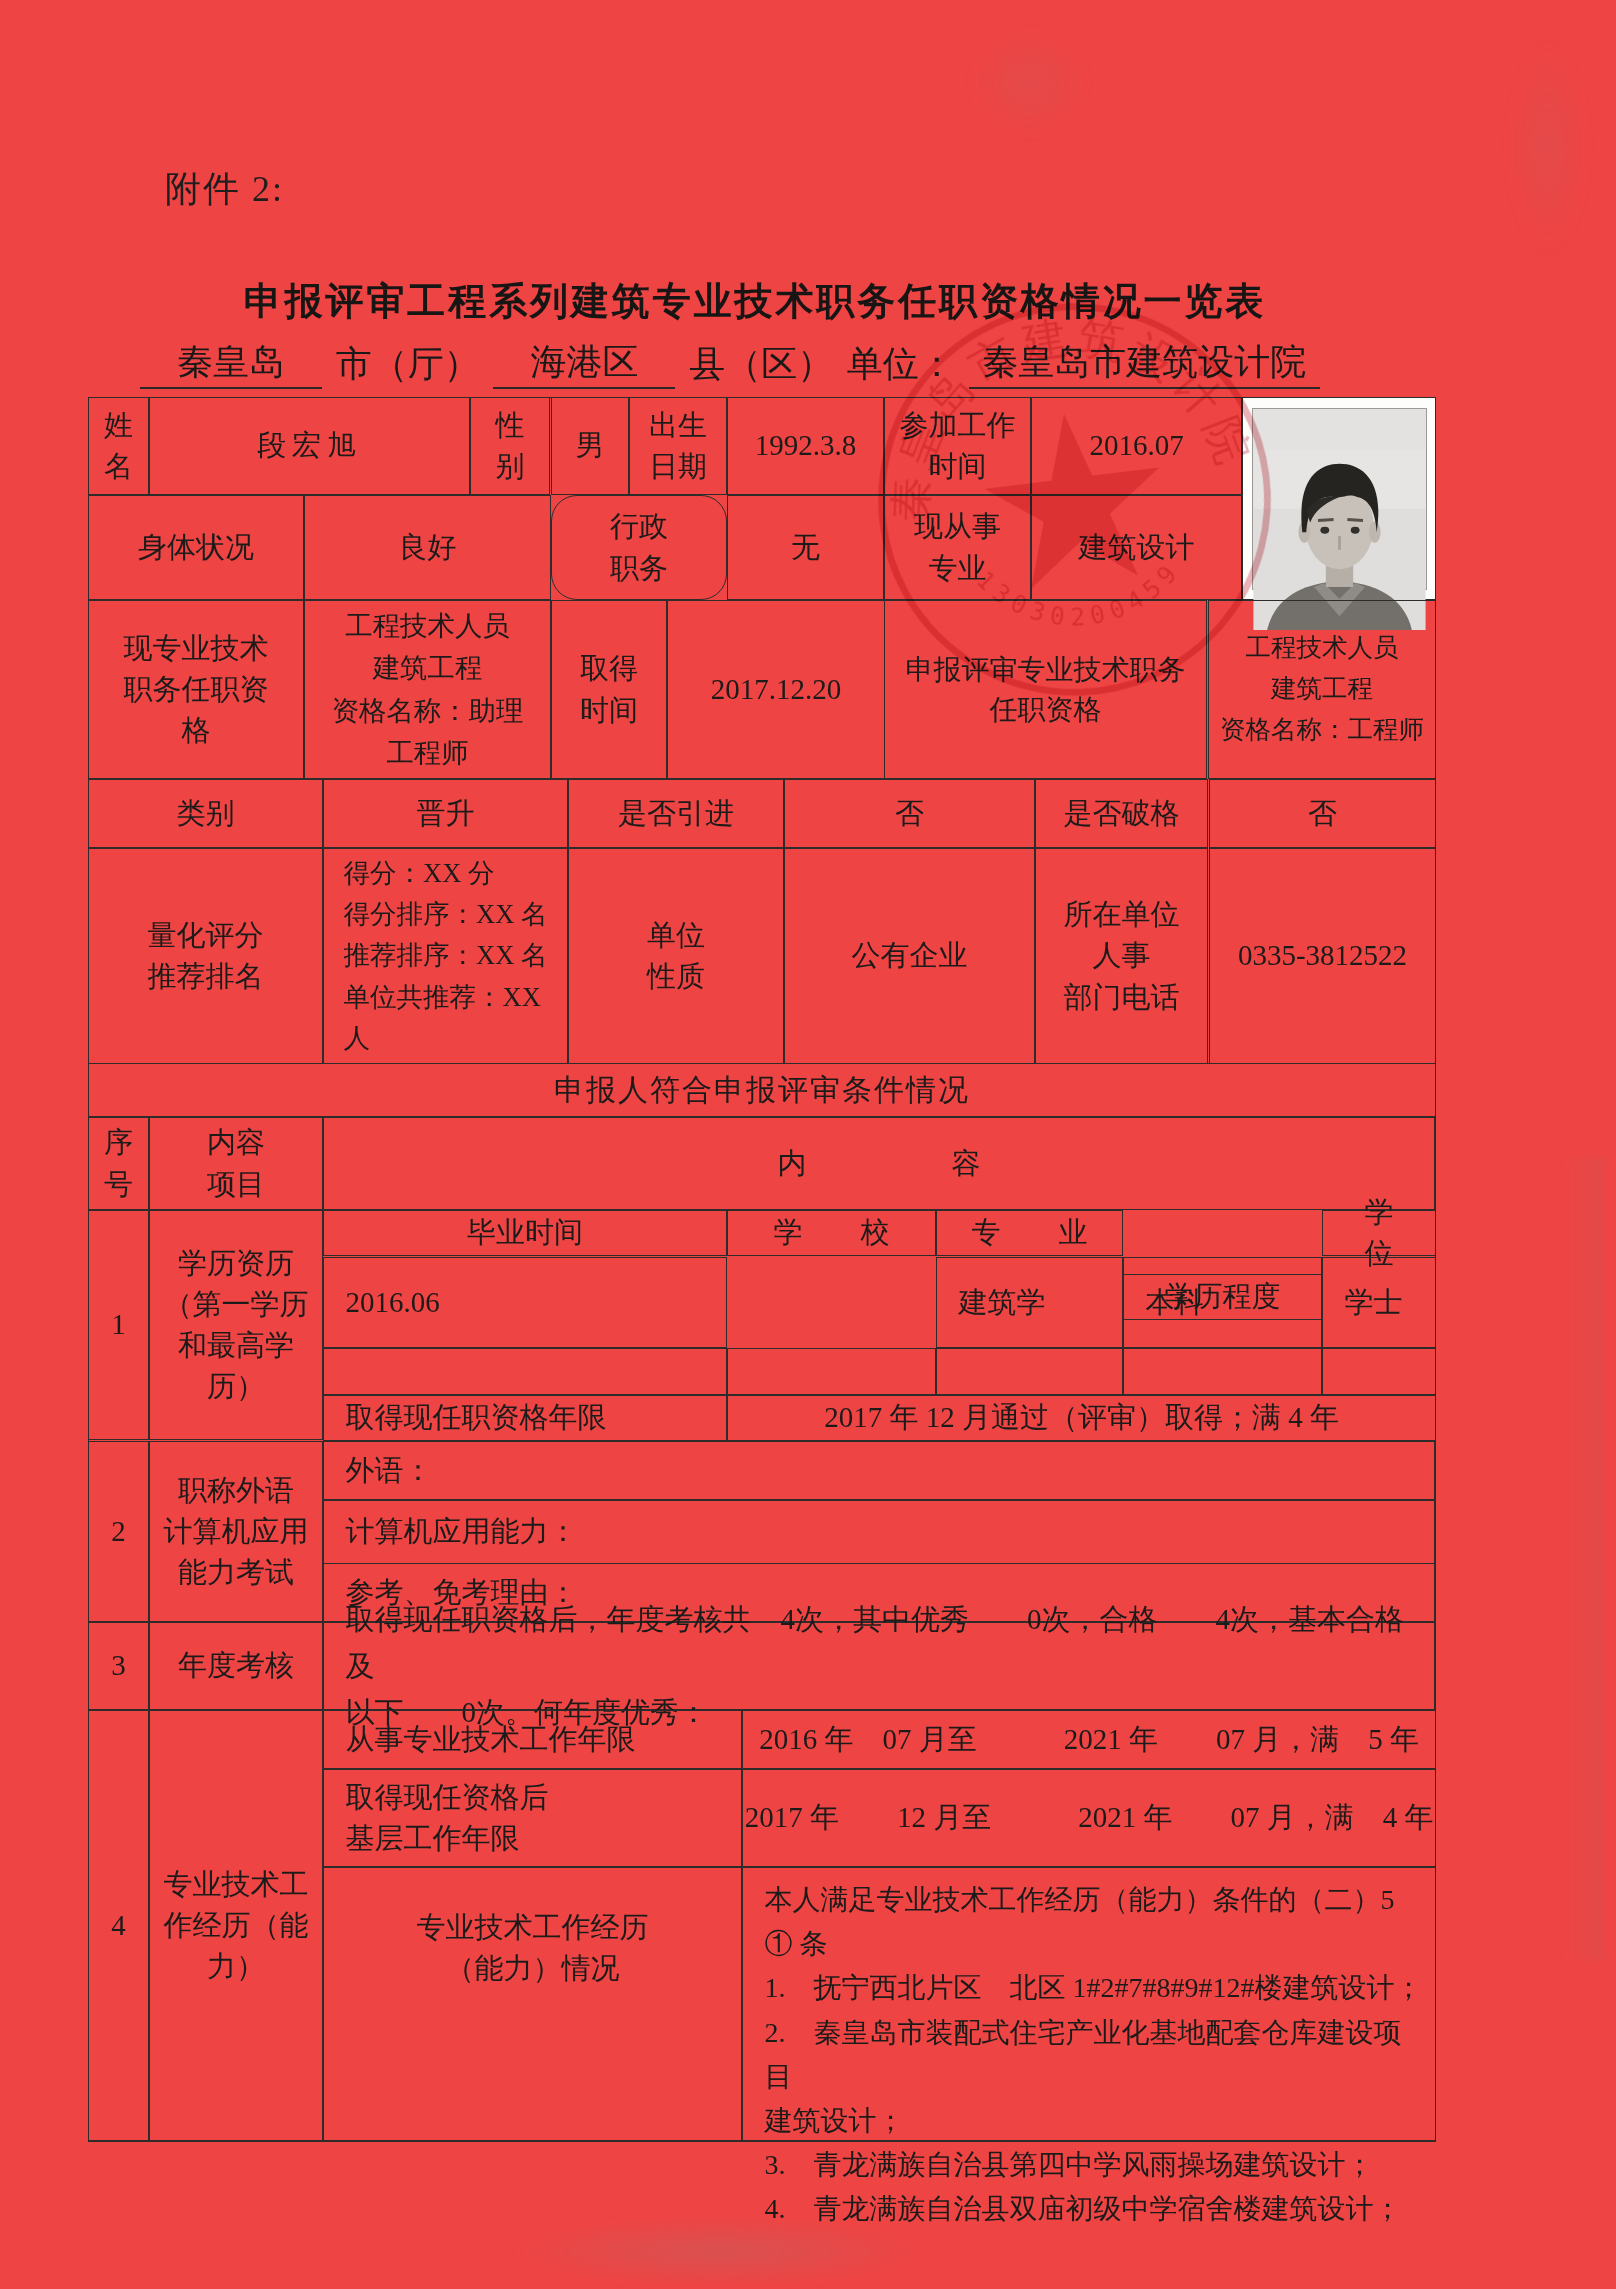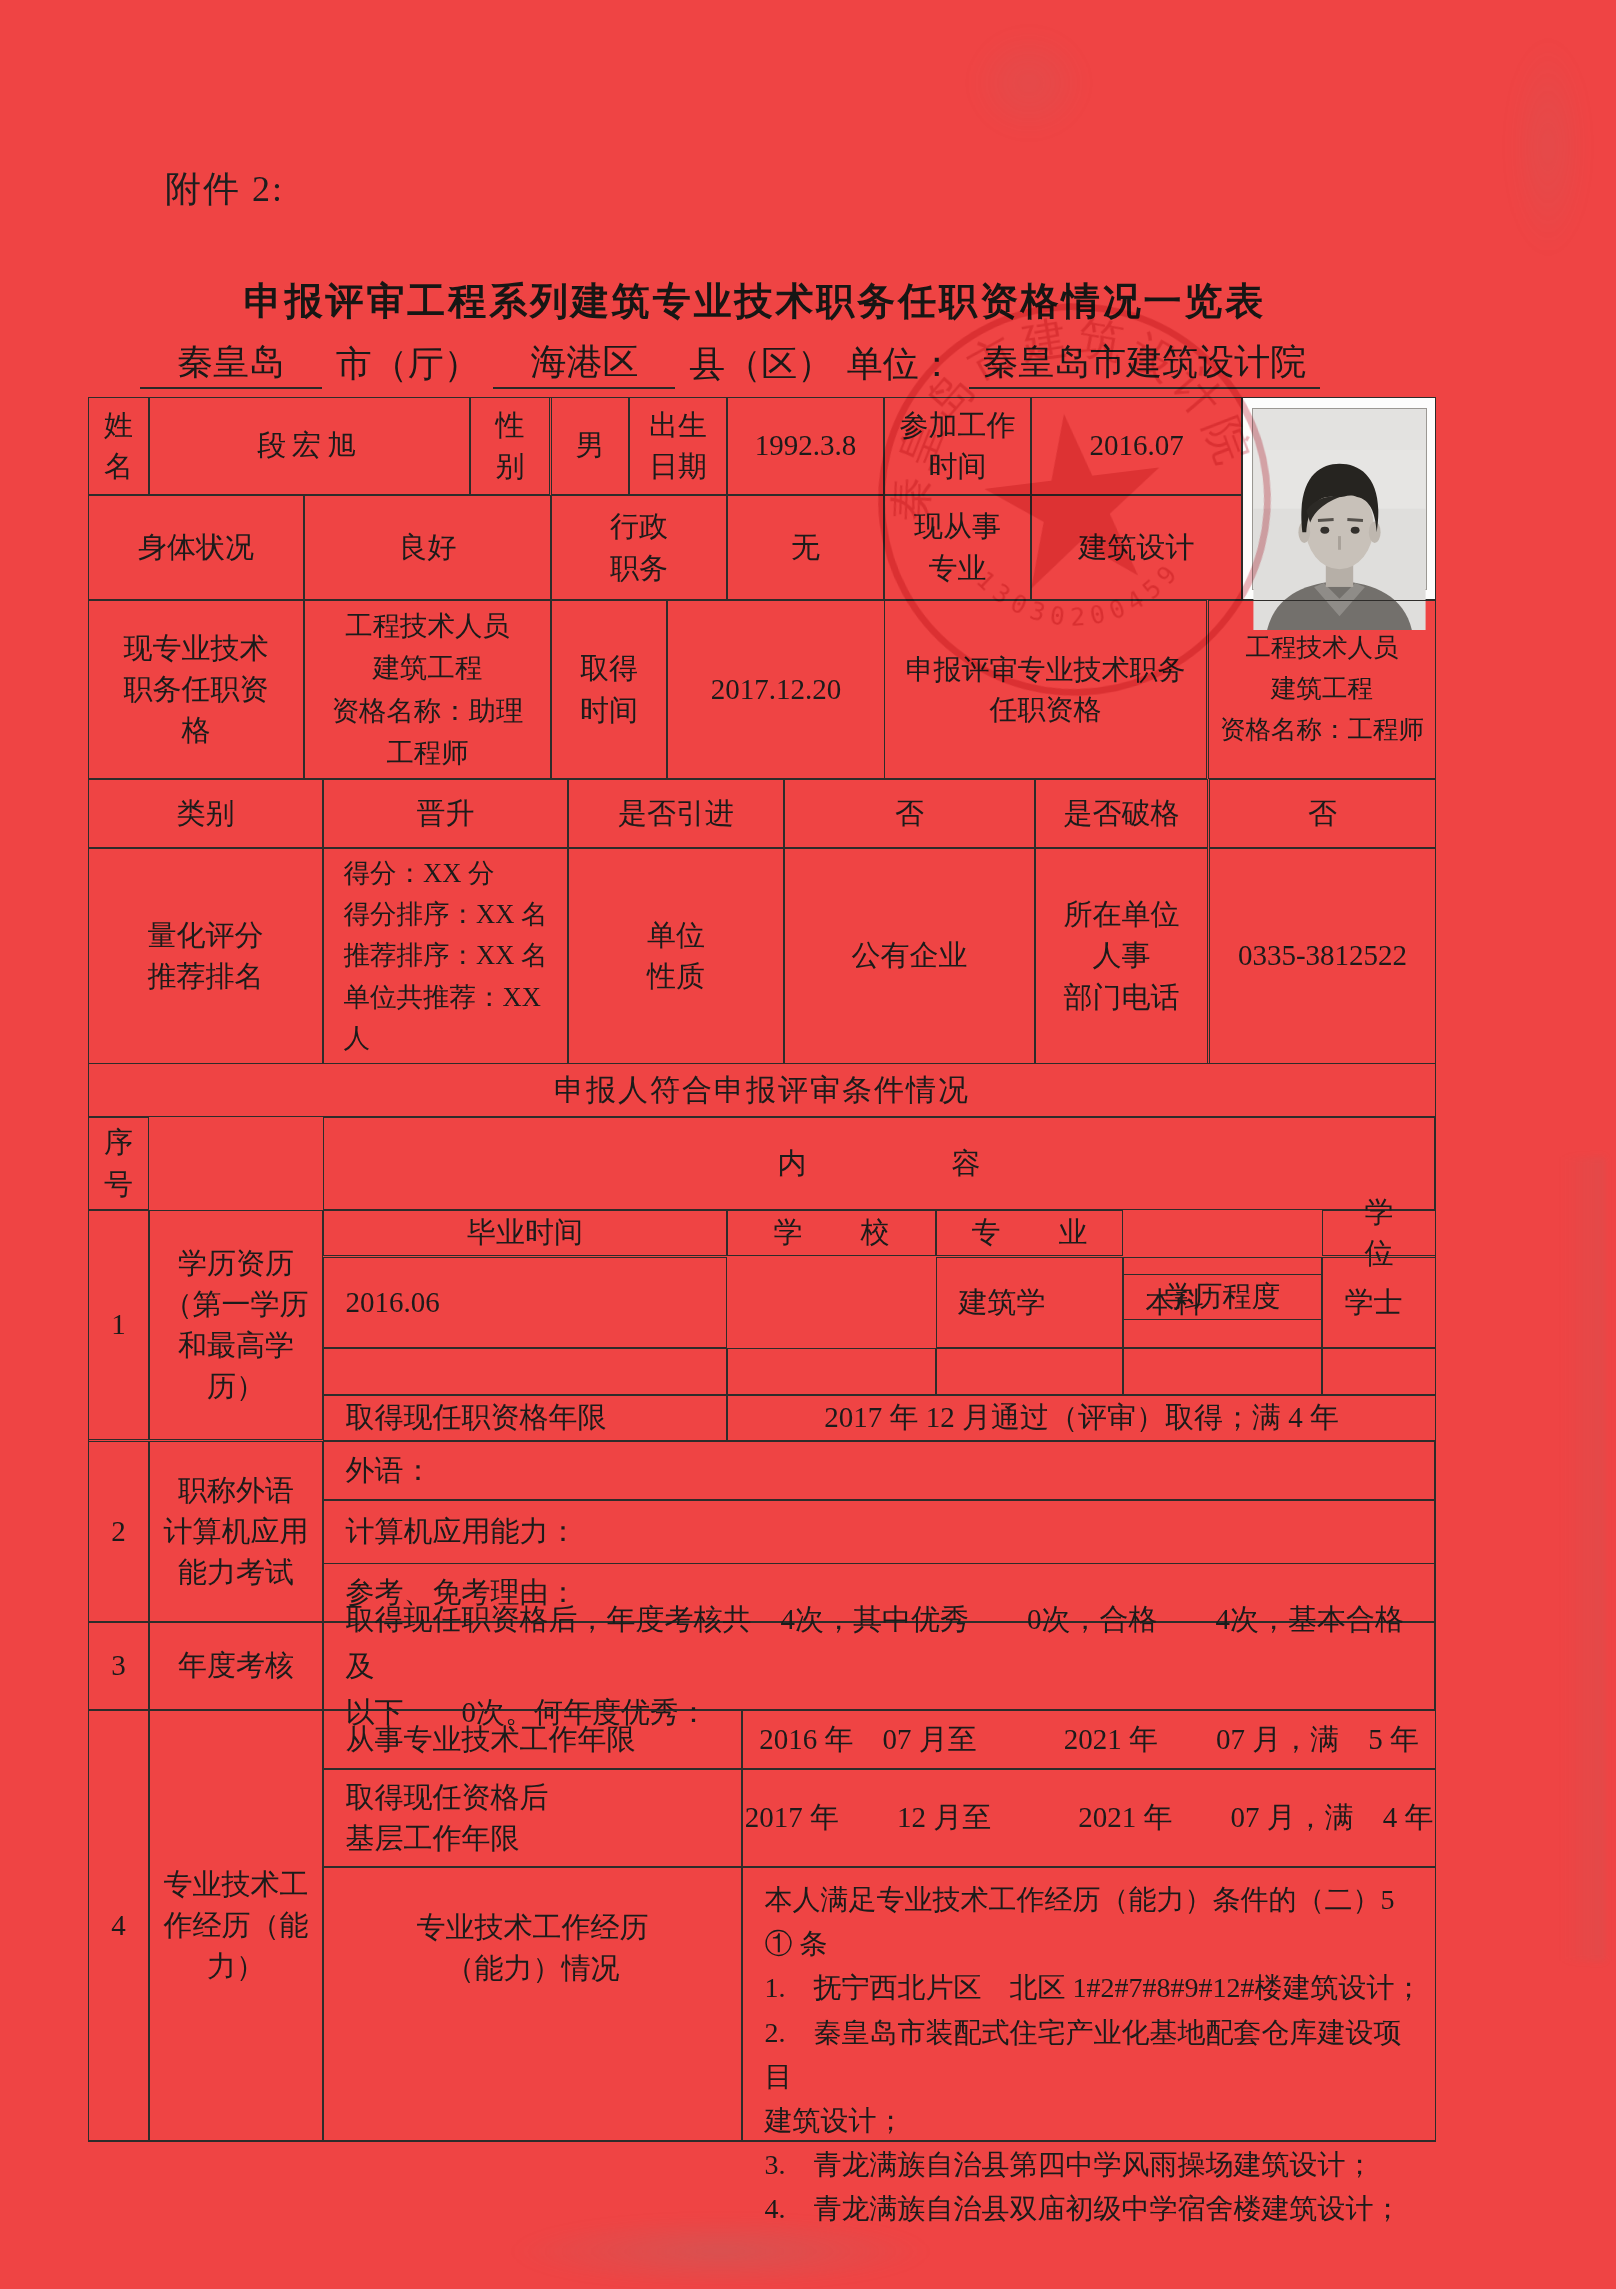--- a/index.html
+++ b/index.html
@@ -93,21 +93,21 @@
         <ellipse cx="73" cy="82" rx="4.5" ry="3.5" fill="#33302c"></ellipse>
         <ellipse cx="104" cy="82" rx="4.5" ry="3.5" fill="#33302c"></ellipse>
         <line x1="88" y1="88" x2="88" y2="102" stroke="#a8a199" stroke-width="3"></line>
         <path d="M78,114 Q88,119 98,114" stroke="#6e6а64" fill="none" stroke-width="3" stroke-linecap="round"></path>
       </svg>
     </div>
   </div>
 
   <div class="cell" style="left:88px;top:495px;width:216px;height:105px;">身体状况</div>
   <div class="cell" style="left:304px;top:495px;width:247px;height:105px;">良好</div>
-  <div class="cell" style="left:551px;top:495px;width:176px;height:105px;">行政
+  <div class="cell" style="left:551px;top:495px;width:176px;height:105px;border-radius:26px;">行政
 职务</div>
   <div class="cell" style="left:727px;top:495px;width:157px;height:105px;">无</div>
   <div class="cell" style="left:884px;top:495px;width:147px;height:105px;">现从事
 专业</div>
   <div class="cell" style="left:1031px;top:495px;width:211px;height:105px;">建筑设计</div>
 
   <div class="cell" style="left:88px;top:600px;width:216px;height:179px;">现专业技术
 职务任职资
 格</div>
   <div class="cell current-value" style="left:304px;top:600px;width:247px;height:179px;">工程技术人员
@@ -142,20 +142,22 @@
   <div class="cell" style="left:784px;top:848px;width:251px;height:216px;">公有企业</div>
   <div class="cell" style="left:1035px;top:848px;width:173px;height:216px;">所在单位
 人事
 部门电话</div>
   <div class="cell" style="left:1209px;top:848px;width:227px;height:216px;">0335-3812522</div>
 
   <div class="cell band-cell" style="left:88px;top:1063px;width:1348px;height:54px;">申报人符合申报评审条件情况</div>
 
   <div class="cell" style="left:88px;top:1117px;width:61px;height:93px;">序
 号</div>
+  <div class="cell" style="left:149px;top:1117px;width:174px;height:93px;">内容
+项目</div>
   <div class="cell" style="left:323px;top:1117px;width:1112px;height:93px;">内　　　　　容</div>
 
   <div class="cell" style="left:88px;top:1210px;width:61px;height:230px;">1</div>
   <div class="cell" style="left:149px;top:1210px;width:174px;height:230px;">学历资历
 （第一学历
 和最高学
 历）</div>
   <div class="cell" style="left:323px;top:1210px;width:404px;height:46px;">毕业时间</div>
   <div class="cell" style="left:727px;top:1210px;width:209px;height:46px;">学　　校</div>
   <div class="cell" style="left:936px;top:1210px;width:187px;height:46px;">专　　业</div>

